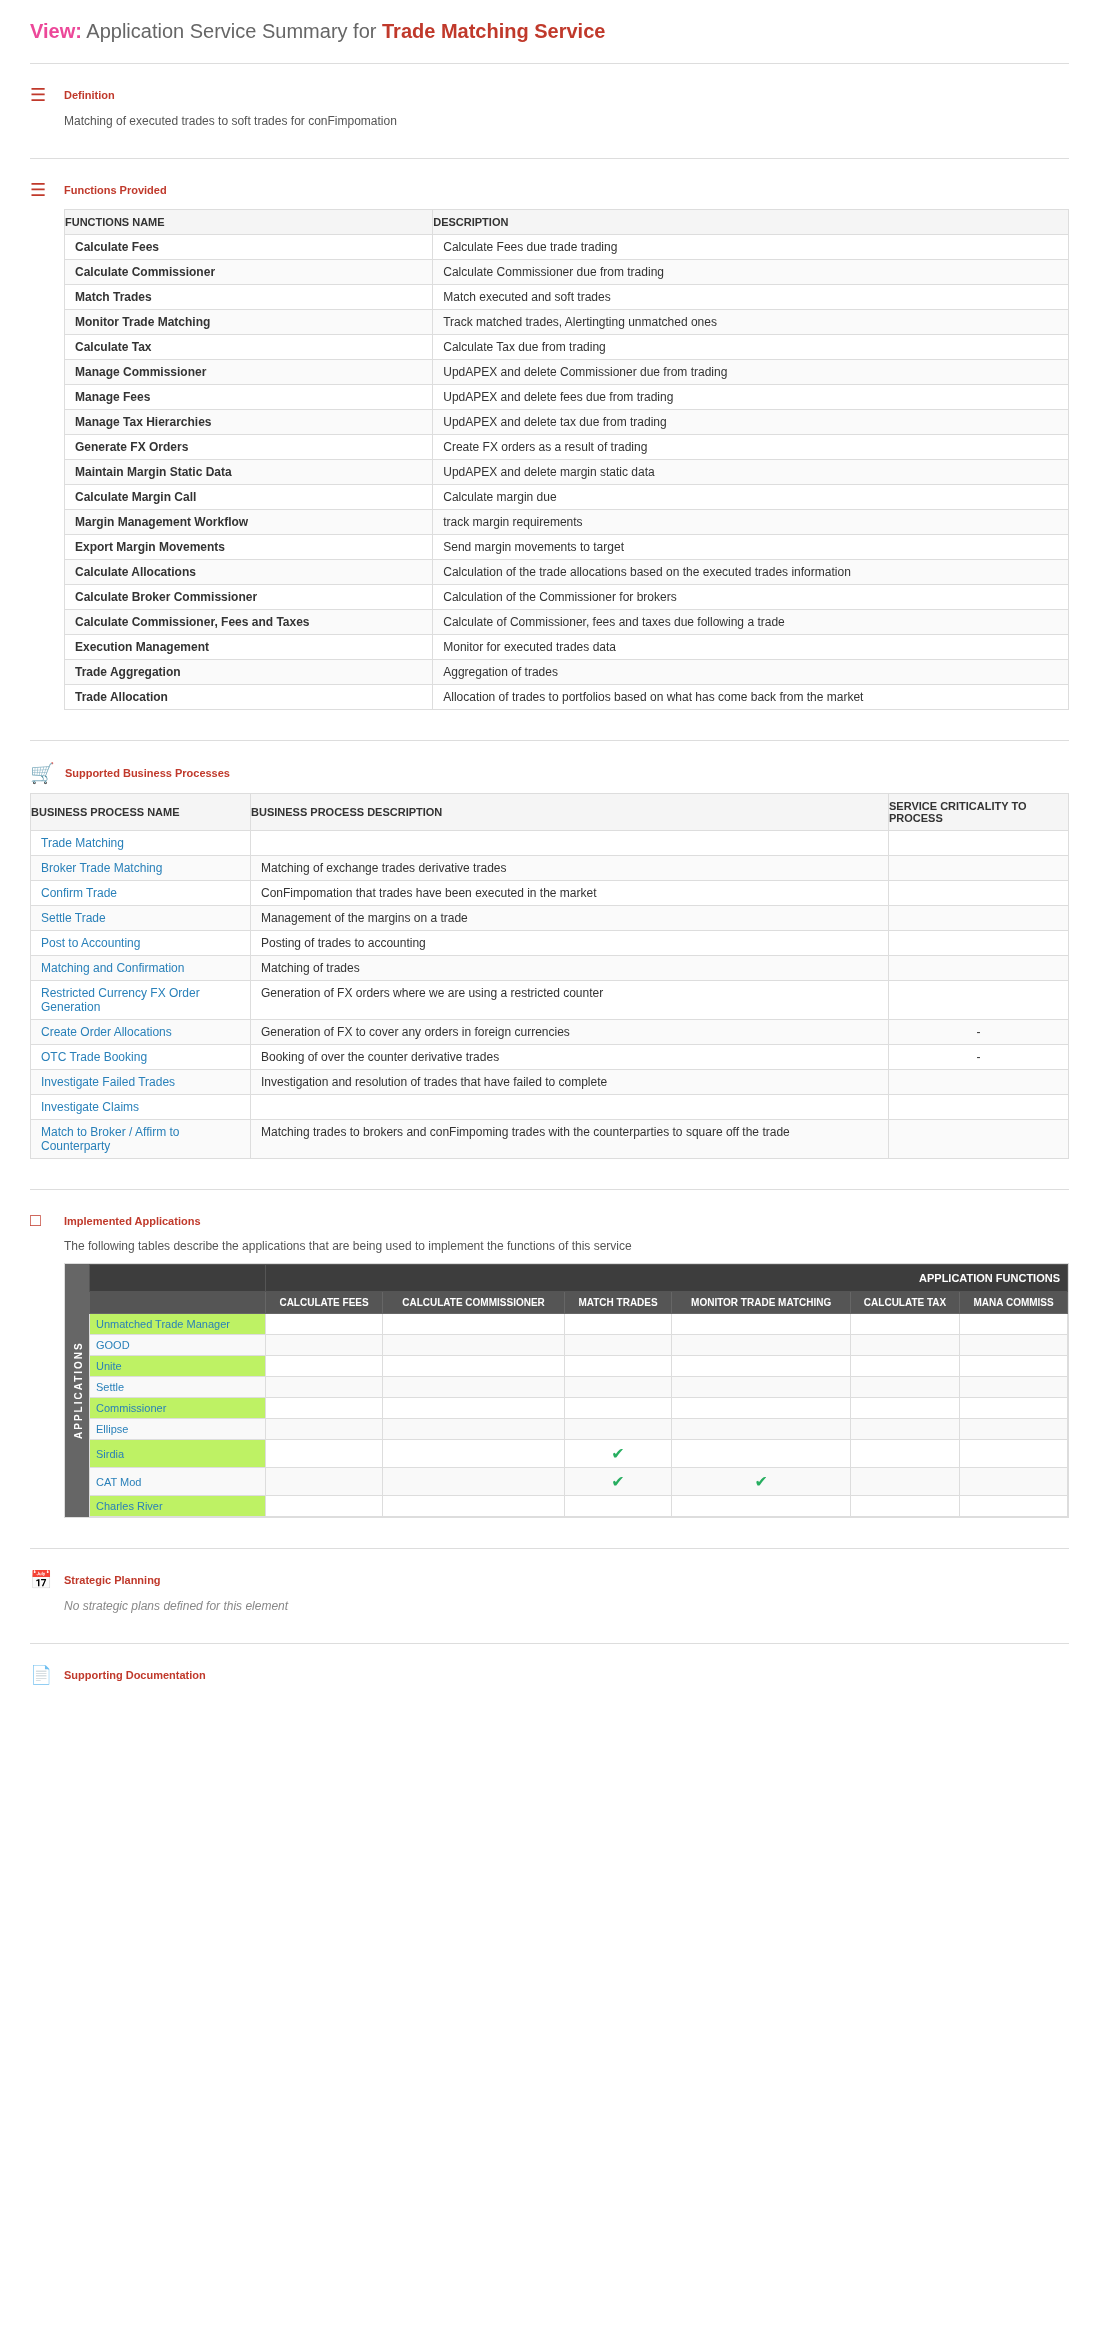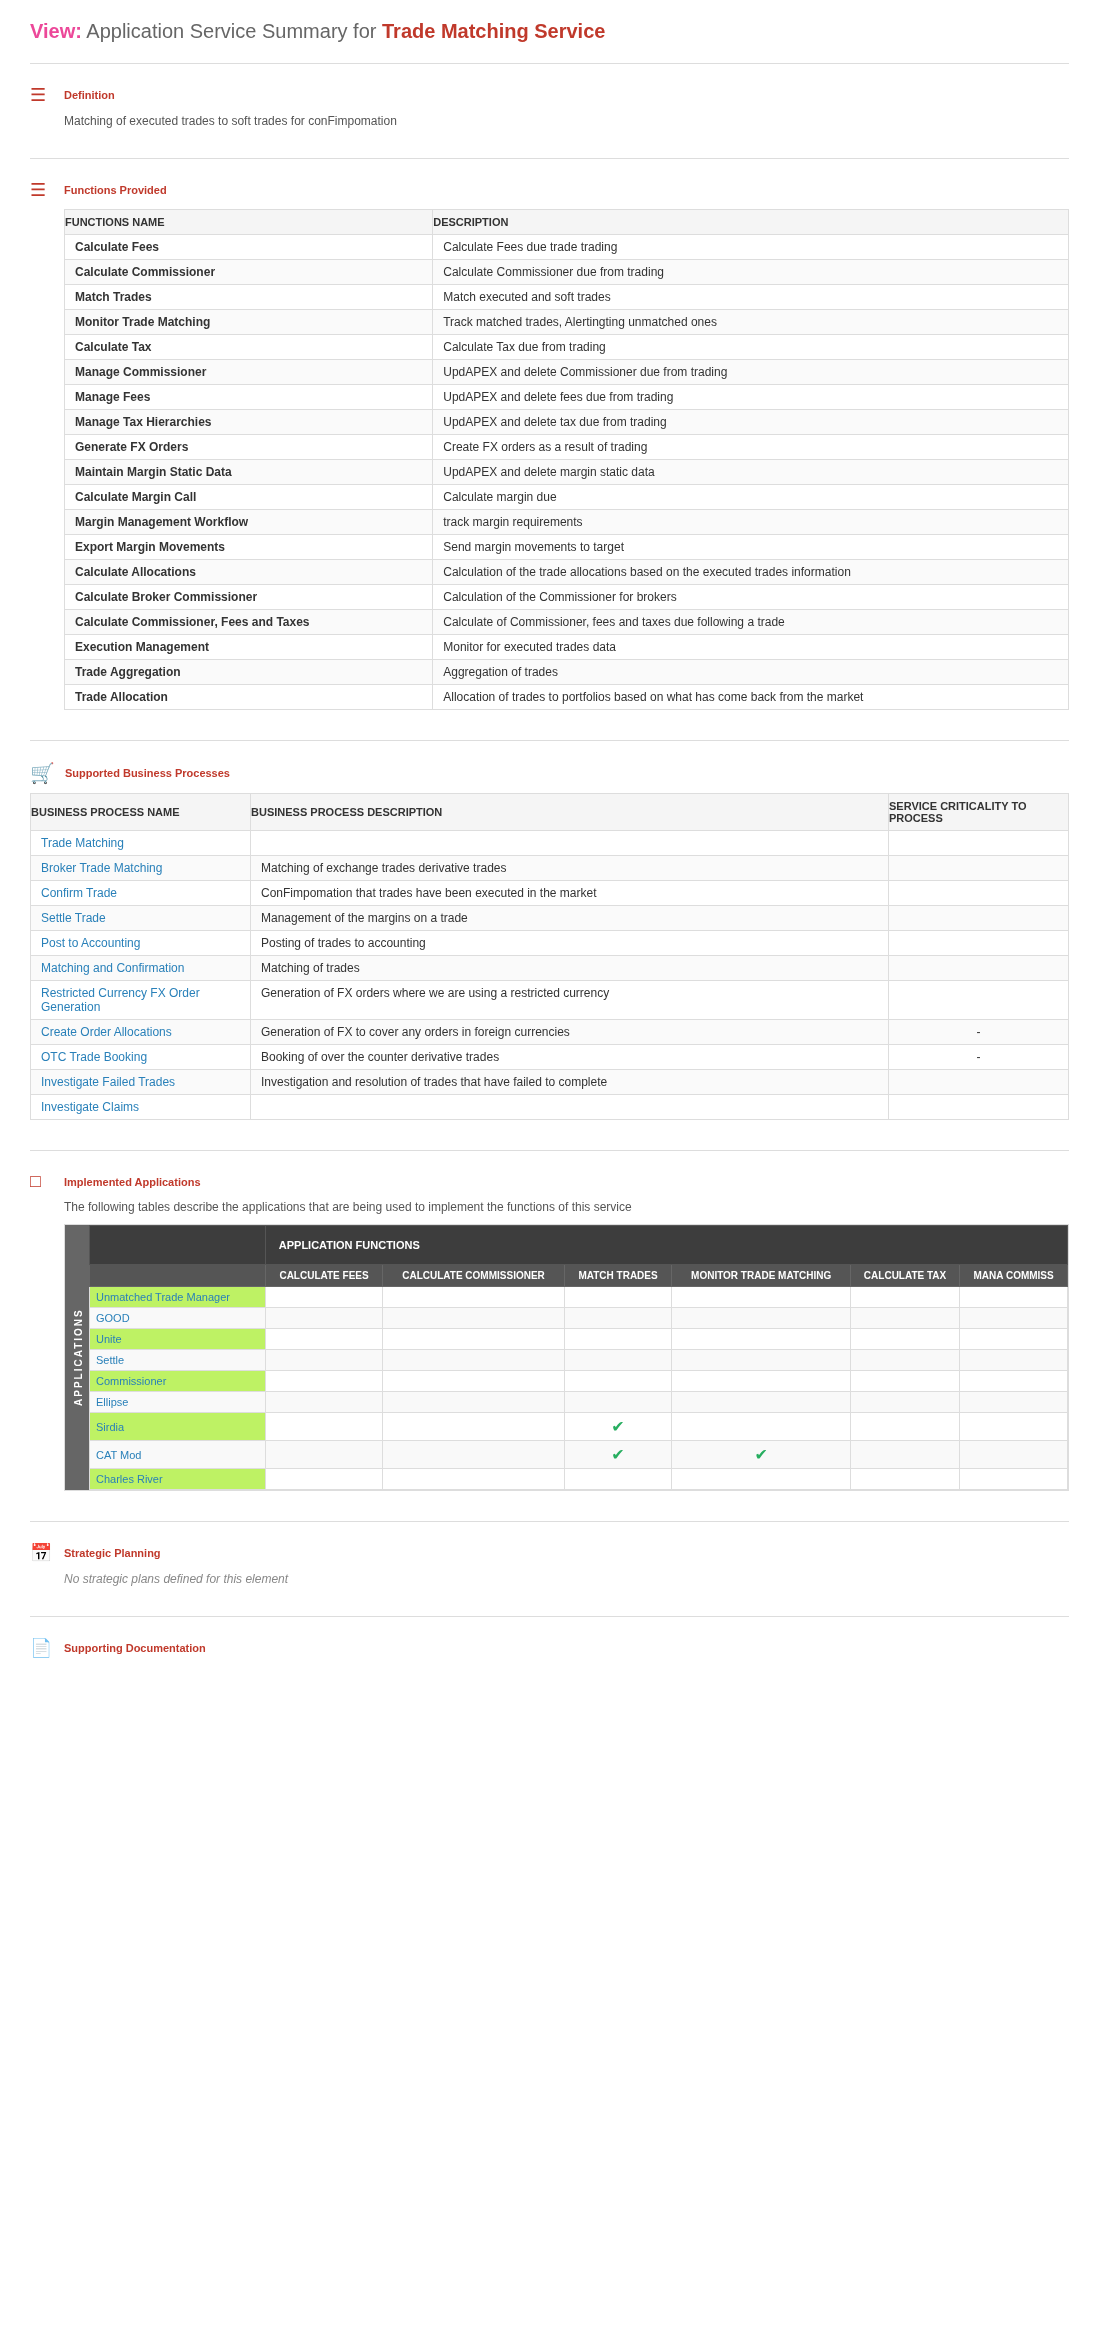--- a/index.html
+++ b/index.html
@@ -100,23 +100,23 @@
 
     .app-table {
       width: 100%;
       border-collapse: collapse;
       font-size: 11px;
     }
 
     .app-table .group-header {
       background: #3d3d3d;
       color: #fff;
-      text-align: left;
+      text-align: right;
       font-weight: bold;
-      padding: 13px;
+      padding: 7px;
       border: 1px solid #555;
       font-size: 11px;
     }
 
     .app-table .col-header {
       background: #555;
       color: #fff;
       text-align: center;
       font-size: 10px;
       padding: 5px 4px;
@@ -339,41 +339,46 @@
       <td>Posting of trades to accounting</td>
       <td style="text-align:center;"></td>
     </tr>
           <tr>
       <td><a class="link-cell" href="#">Matching and Confirmation</a></td>
       <td>Matching of trades</td>
       <td style="text-align:center;"></td>
     </tr>
           <tr>
       <td><a class="link-cell" href="#">Restricted Currency FX Order Generation</a></td>
-      <td>Generation of FX orders where we are using a restricted currency</td>
+      <td>Generation of FX orders where we are using a restricted counter</td>
       <td style="text-align:center;"></td>
     </tr>
           <tr>
       <td><a class="link-cell" href="#">Create Order Allocations</a></td>
       <td>Generation of FX to cover any orders in foreign currencies</td>
       <td style="text-align:center;">-</td>
     </tr>
           <tr>
       <td><a class="link-cell" href="#">OTC Trade Booking</a></td>
       <td>Booking of over the counter derivative trades</td>
       <td style="text-align:center;">-</td>
     </tr>
           <tr>
       <td><a class="link-cell" href="#">Investigate Failed Trades</a></td>
       <td>Investigation and resolution of trades that have failed to complete</td>
       <td style="text-align:center;"></td>
     </tr>
           <tr>
       <td><a class="link-cell" href="#">Investigate Claims</a></td>
       <td></td>
+      <td style="text-align:center;"></td>
+    </tr>
+          <tr>
+      <td><a class="link-cell" href="#">Match to Broker / Affirm to Counterparty</a></td>
+      <td>Matching trades to brokers and conFimpoming trades with the counterparties to square off the trade</td>
       <td style="text-align:center;"></td>
     </tr>
         </tbody>
     </table>
   </div>
 </div>
 
 <hr class="divider">
 
 <div class="section">

